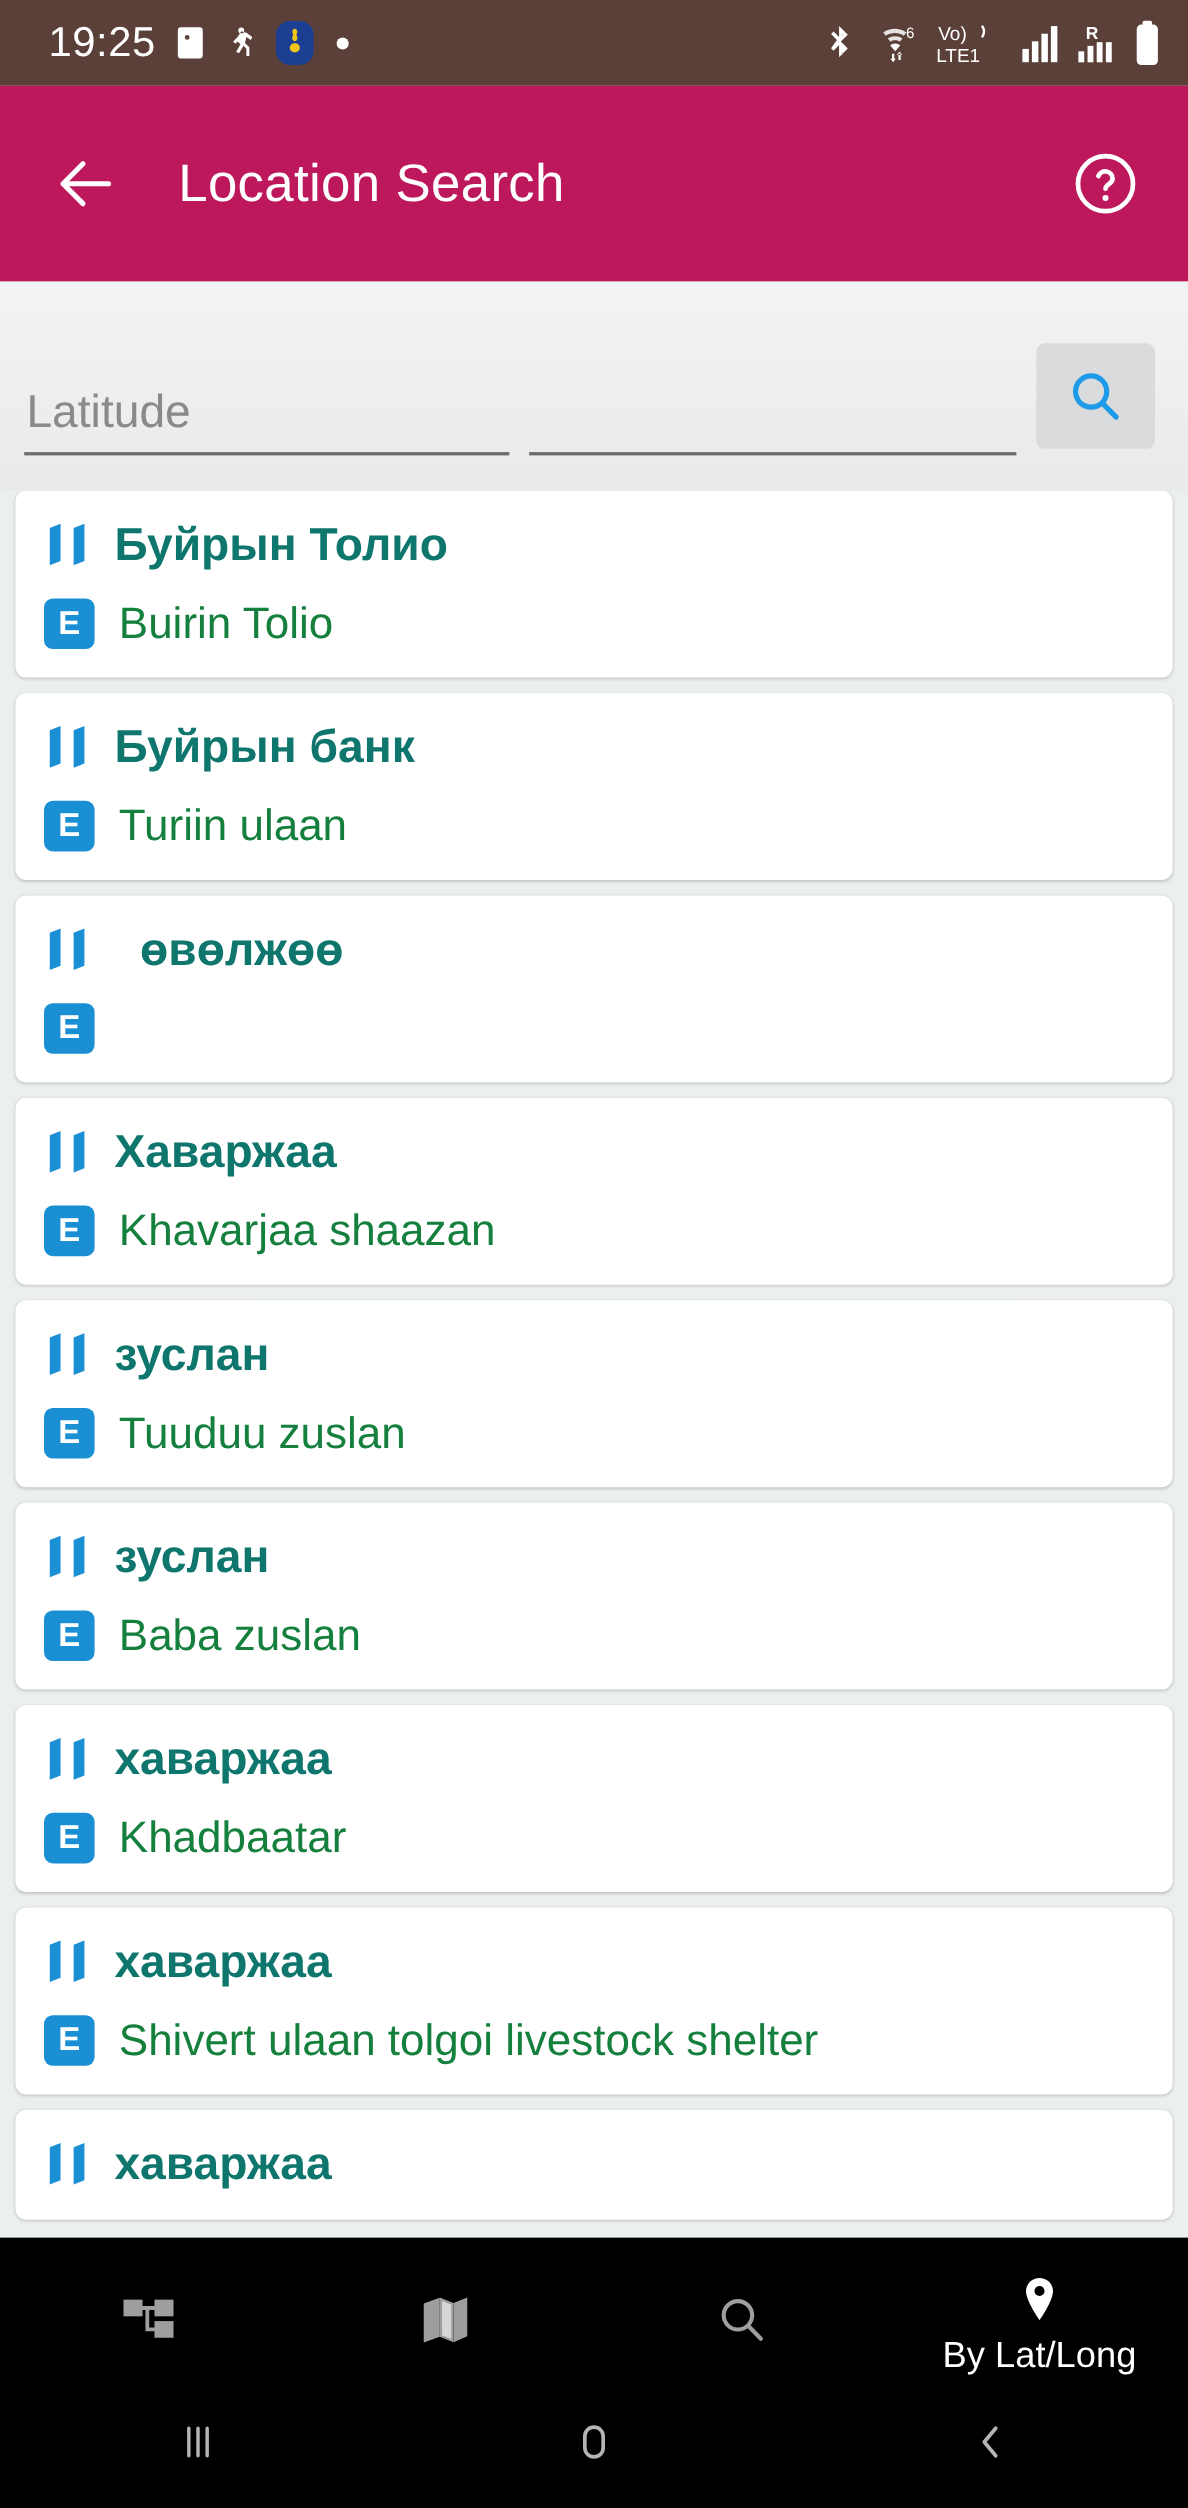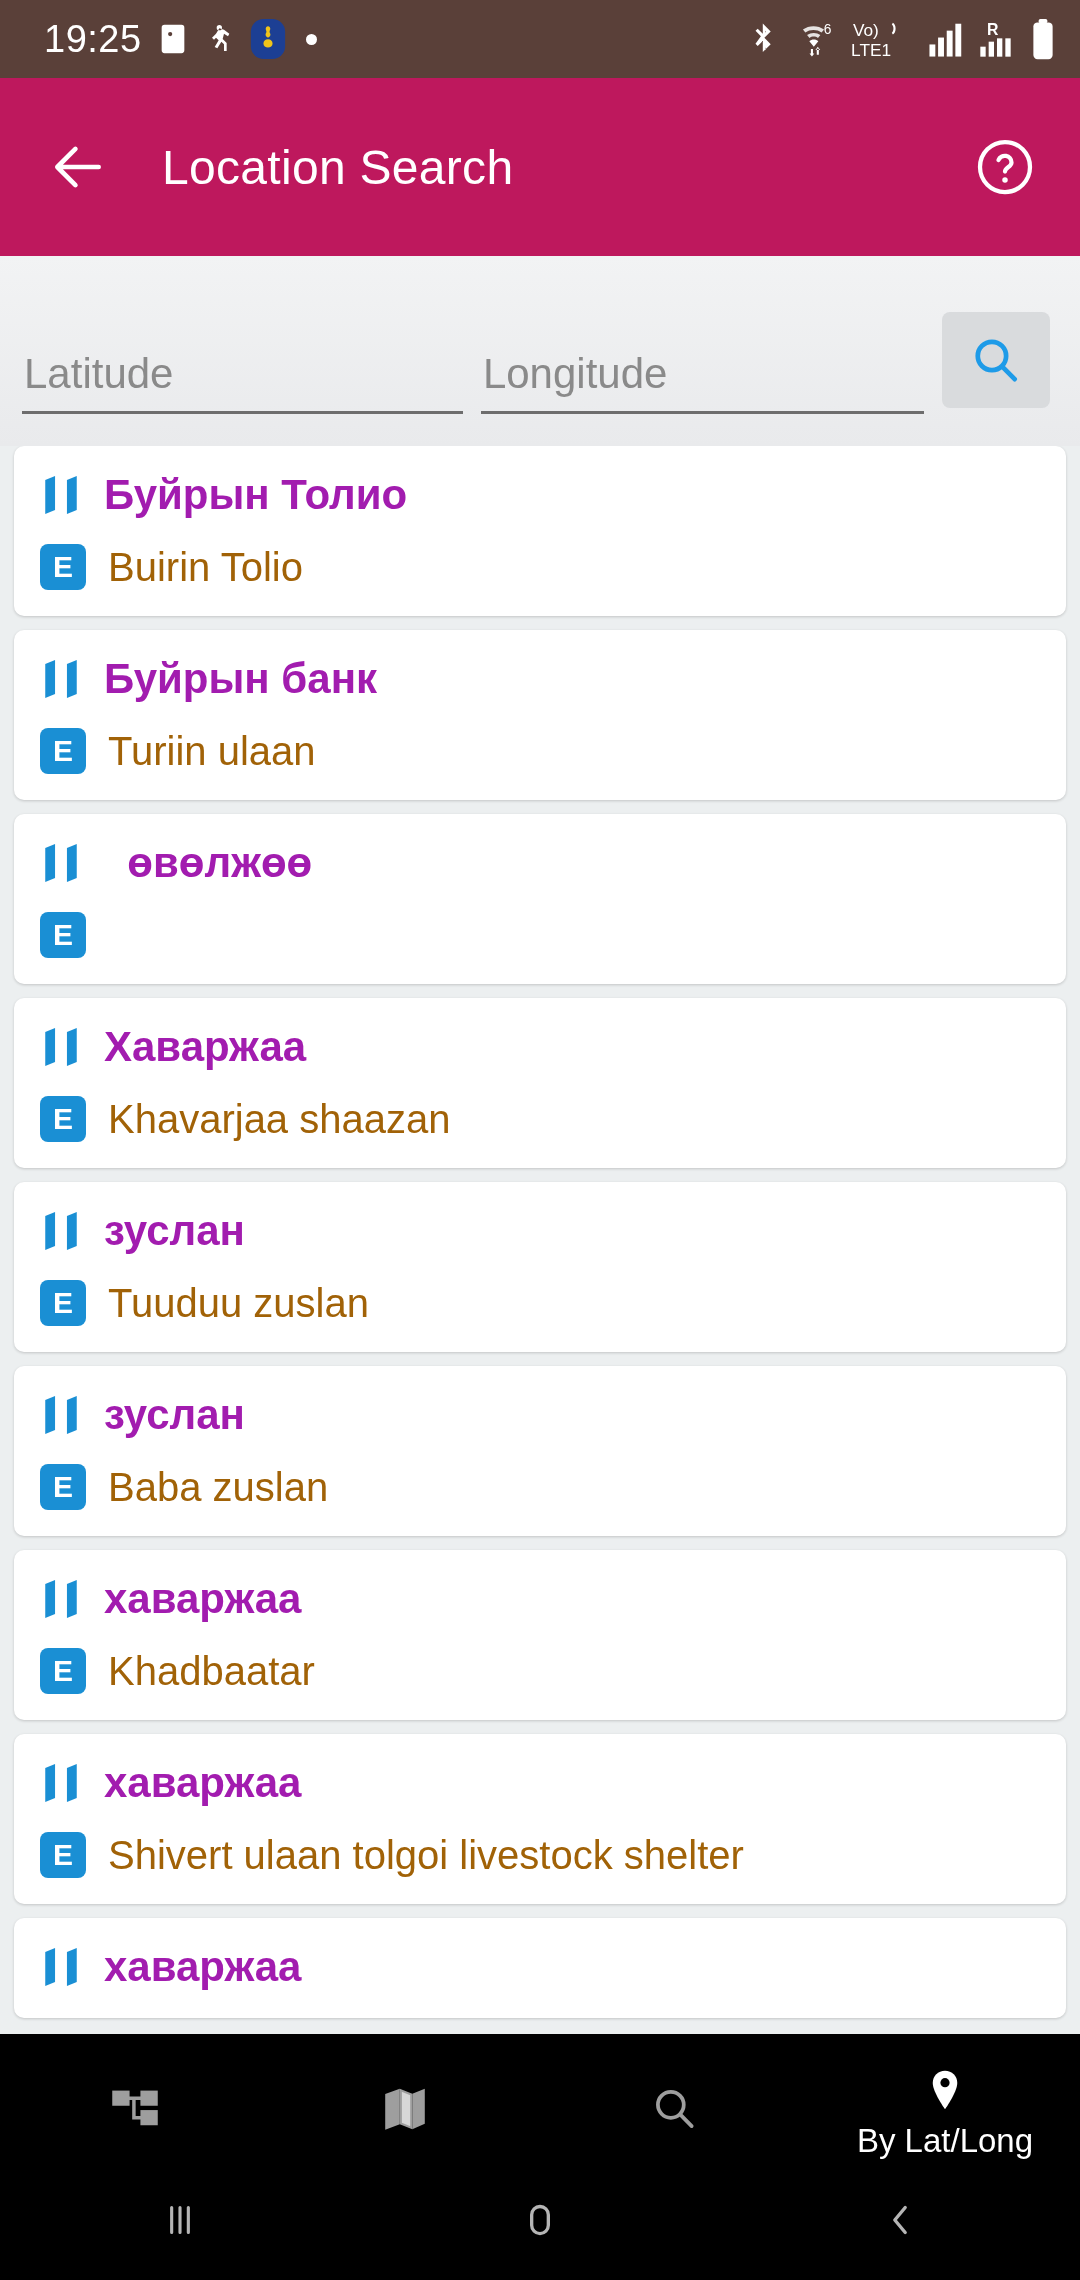--- a/index.html
+++ b/index.html
@@ -64,25 +64,25 @@
     padding:0 14px; position:relative;
   }
   .card {
     background:#ffffff; border-radius:10px; margin-bottom:14px;
     box-shadow:0 1px 3px rgba(0,0,0,0.18);
     padding:24px 26px 26px 26px;
   }
   .row { display:flex; align-items:center; gap:22px; }
   .row + .row { margin-top:24px; }
   .name-native {
-    font-size:42px; font-weight:bold; color:#a21caf; white-space:pre;
+    font-size:42px; font-weight:bold; color:#0f766e; white-space:pre;
     line-height:1.05;
     text-align:right;
   }
-  .name-latin { font-size:40px; color:#a16207; line-height:1.05; }
+  .name-latin { font-size:40px; color:#15803d; line-height:1.05; }
   .badge-e {
     width:46px; height:46px; border-radius:8px; background:#1a8fd4;
     color:#ffffff; font-size:30px; font-weight:bold;
     display:flex; align-items:center; justify-content:center; flex:0 0 46px;
   }
   .map-ico { flex:0 0 42px; display:flex; align-items:center; justify-content:center; }
 
   
   .bottom-nav {
     flex:0 0 122px; background:#000000; display:flex; align-items:center;
@@ -188,21 +188,20 @@
       </svg>
     </div>
   </div>
 
   <div class="search-area">
     <div class="field lat">
       <input type="text" placeholder="Latitude" style="">
       <div class="underline"></div>
     </div>
     <div class="field lon">
-      <input type="text" placeholder="Longitude" style="">
       <div class="underline"></div>
     </div>
     <button class="search-btn">
       <svg width="54" height="54" viewBox="0 0 24 24">
         <circle cx="10.2" cy="10.2" r="6.3" stroke="#1e9be8" stroke-width="2.1" fill="none"></circle>
         <path d="M15 15.2L20.3 20.5" stroke="#1e9be8" stroke-width="2.1" stroke-linecap="round"></path>
       </svg>
     </button>
   </div>
 

